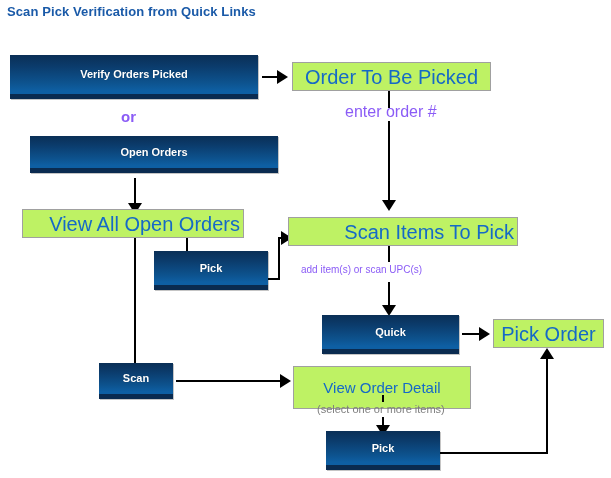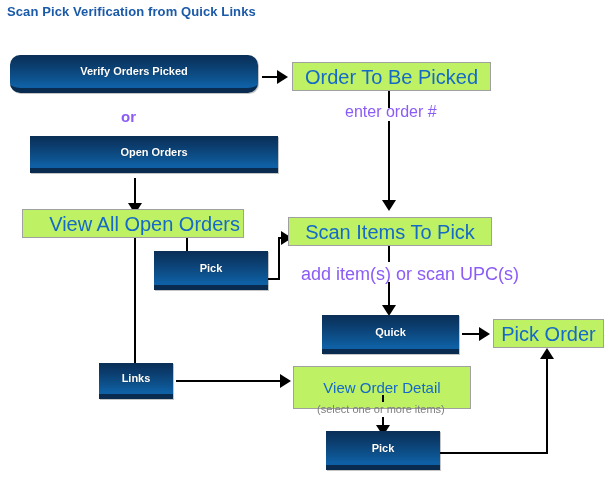--- a/index.html
+++ b/index.html
@@ -111,21 +111,21 @@
     border-bottom: 11px solid #000000;
   }
 </style>
 </head>
 <body>
 
 <div id="canvas">
 
   <div class="page-title">Scan Pick Verification from Quick Links</div>
 
-  <div class="btn" style="left:10px; top:55px; width:248px; height:38px; font-size:11px;border-radius:10px;">
+  <div class="btn" style="left:10px; top:55px; width:248px; height:44px; font-size:11px;">
     <span class="btn-label">Verify Orders Picked</span>
   </div>
 
   <div class="hline" style="left:262px; top:76px; width:22px;"></div>
   <div class="arrow-right" style="left:277px; top:70px;"></div>
 
   <div class="linkbox" style="left:292px; top:62px; width:199px; height:29px; font-size:20px;">
     <span class="link-label">Order To Be Picked</span>
   </div>
 
@@ -153,42 +153,42 @@
 
   <div class="btn" style="left:154px; top:251px; width:114px; height:39px; font-size:11px;">
     <span class="btn-label">Pick</span>
   </div>
 
   <div class="hline" style="left:268px; top:278px; width:12px;"></div>
   <div class="vline" style="left:278px; top:238px; width:2px; height:42px;"></div>
   <div class="hline" style="left:278px; top:237px; width:10px;"></div>
   <div class="arrow-right" style="left:281px; top:231px;"></div>
 
-  <div class="linkbox" style="left:288px; top:217px; width:204px; height:29px; font-size:20px;">
+  <div class="linkbox" style="left:288px; top:217px; width:230px; height:29px; font-size:20px;justify-content:flex-end;">
     <span class="link-label">Scan Items To Pick</span>
   </div>
 
   <div class="vline" style="left:388px; top:246px; width:2px; height:16px;"></div>
-  <div class="caption" style="left:301px; top:264px; font-size:18px;text-align:center;">add item(s) or scan UPC(s)</div>
+  <div class="caption" style="left:301px; top:264px; font-size:10px;text-align:center;">add item(s) or scan UPC(s)</div>
   <div class="vline" style="left:388px; top:282px; width:2px; height:30px;"></div>
   <div class="arrow-down" style="left:382px; top:305px;"></div>
 
   <div class="btn" style="left:322px; top:315px; width:137px; height:39px; font-size:11px;">
     <span class="btn-label">Quick</span>
   </div>
 
   <div class="hline" style="left:462px; top:333px; width:25px;"></div>
   <div class="arrow-right" style="left:479px; top:327px;"></div>
 
   <div class="linkbox" style="left:493px; top:319px; width:111px; height:29px; font-size:20px;">
     <span class="link-label">Pick Order</span>
   </div>
 
   <div class="btn" style="left:99px; top:363px; width:74px; height:36px; font-size:11px;">
-    <span class="btn-label">Links</span>
+    <span class="btn-label">Scan</span>
   </div>
 
   <div class="hline" style="left:176px; top:380px; width:108px;"></div>
   <div class="arrow-right" style="left:280px; top:374px;"></div>
 
   <div class="linkbox" style="left:293px; top:366px; width:178px; height:43px; font-size:15px;text-align:center;">
     <span class="link-label">View Order Detail</span>
   </div>
 
   <div class="vline" style="left:382px; top:395px; width:2px; height:7px;"></div>

